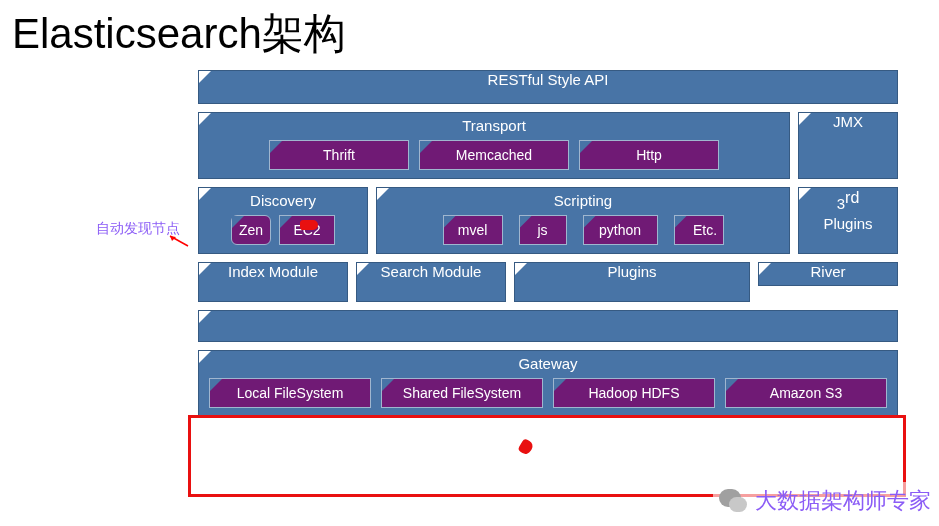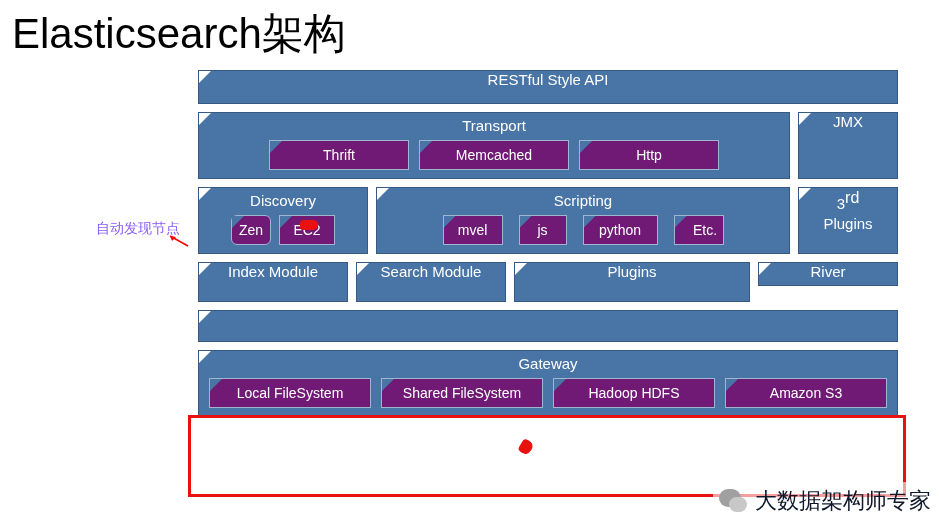--- a/index.html
+++ b/index.html
@@ -89,21 +89,21 @@
     background: #e91010;
     width: 18px; height: 10px;
     border-radius: 4px 6px 6px 4px;
   }
   .wechat-overlay {
     position: absolute;
     right: 0;
     bottom: 6px;
     display: flex;
     align-items: center;
-    color: #0f172a;
+    color: #8b5cf6;
     font-size: 22px;
     gap: 6px;
     background: rgba(255,255,255,0.6);
     padding: 4px 8px 4px 4px;
   }
   .wechat-icon {
     width: 32px; height: 28px;
     position: relative;
   }
   .wechat-icon .b1 {

